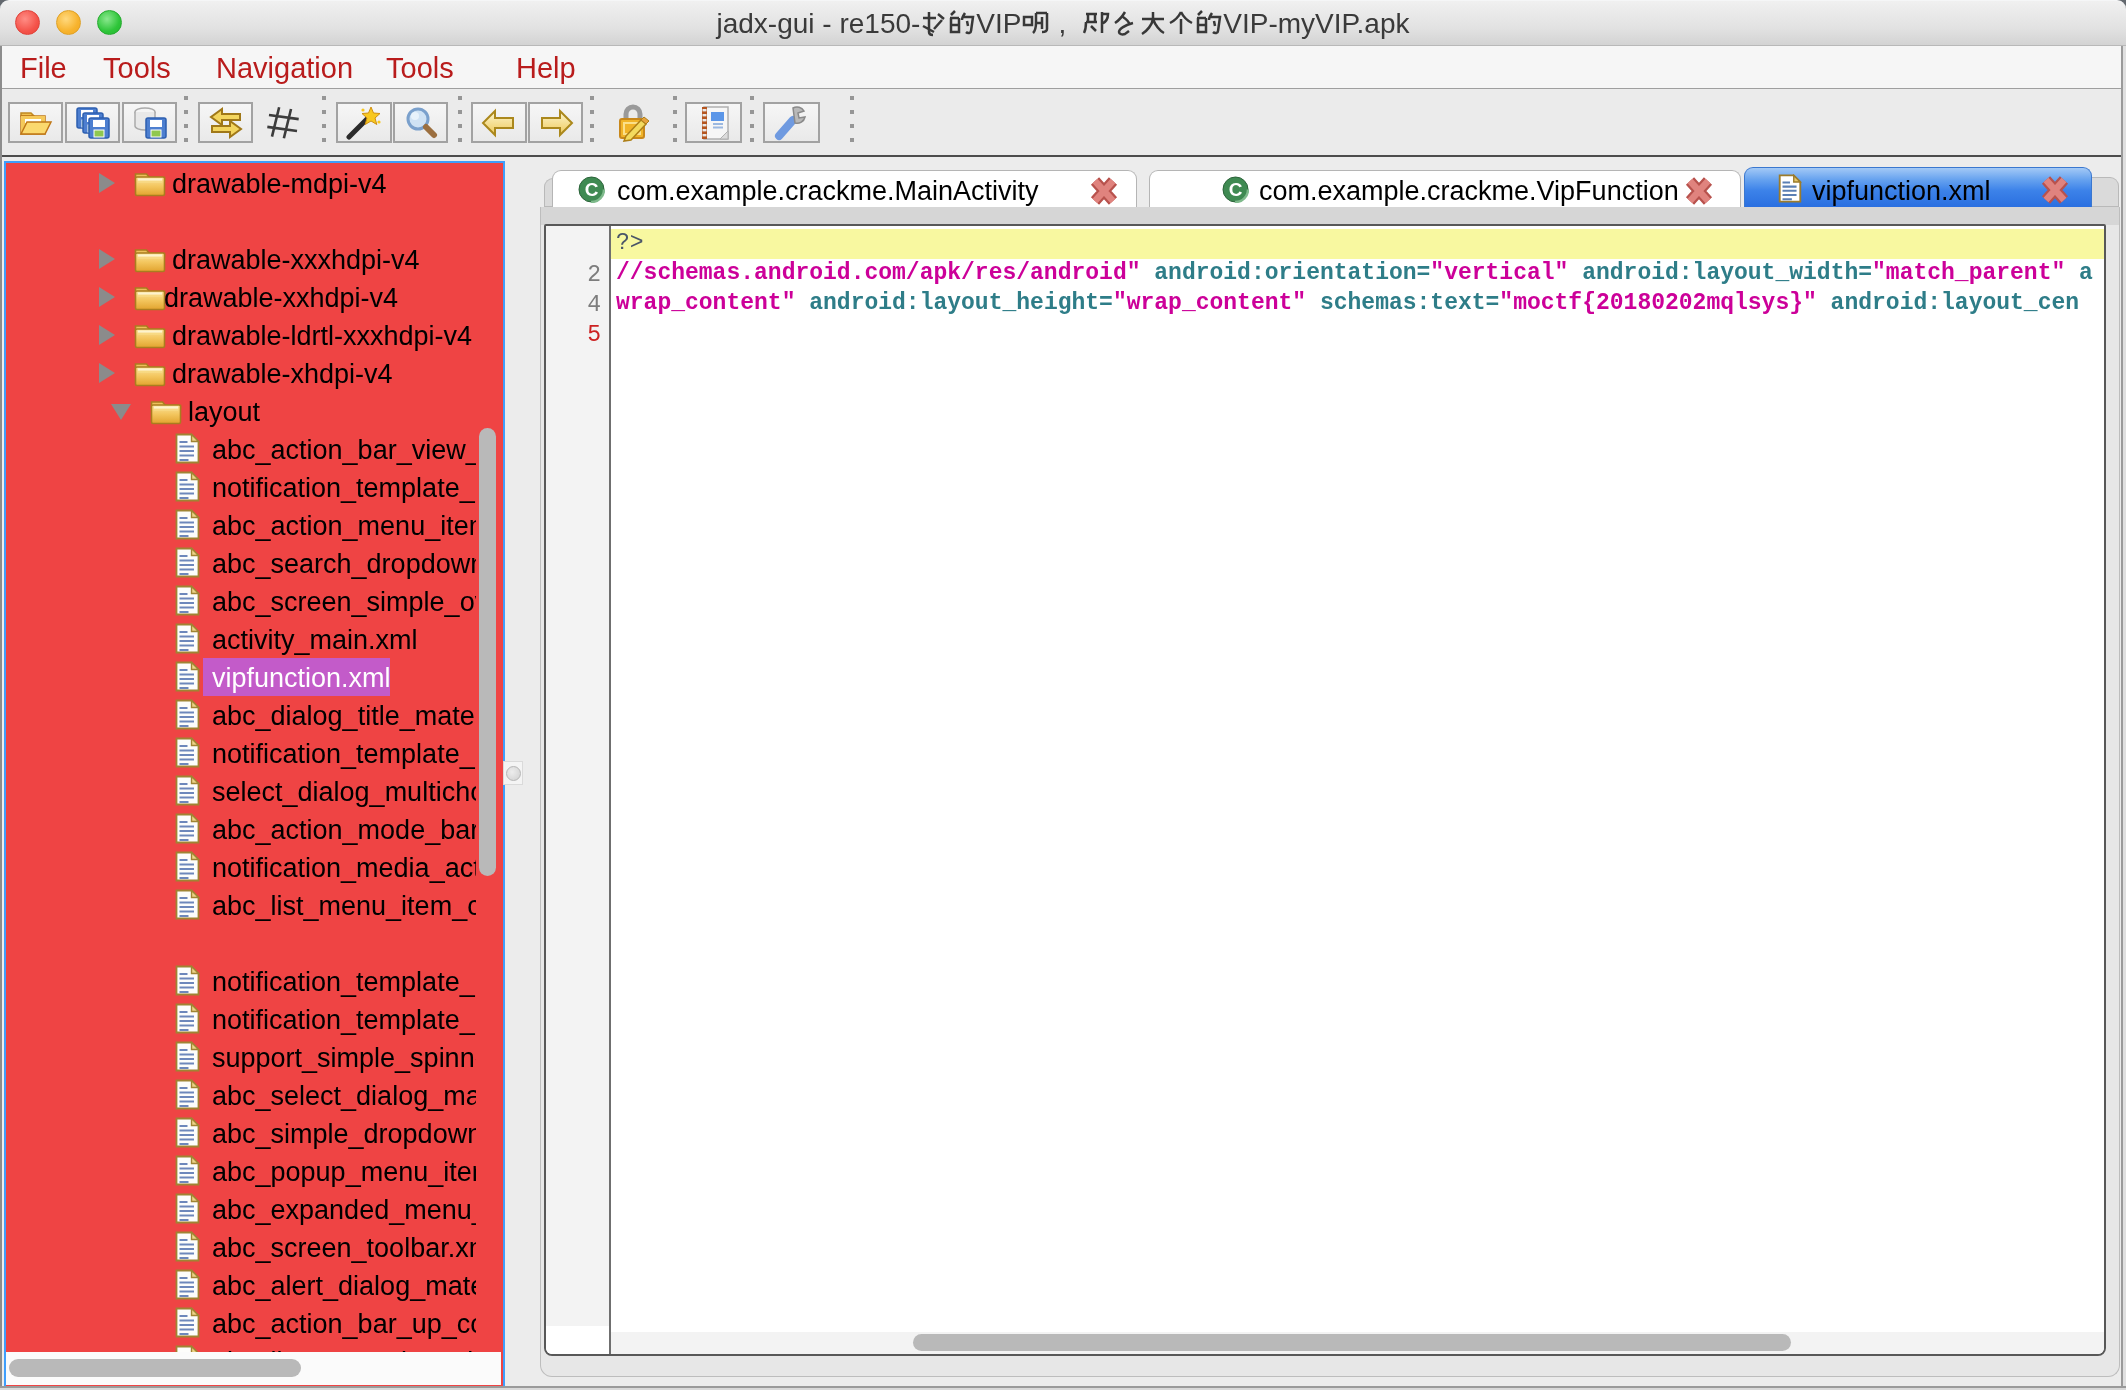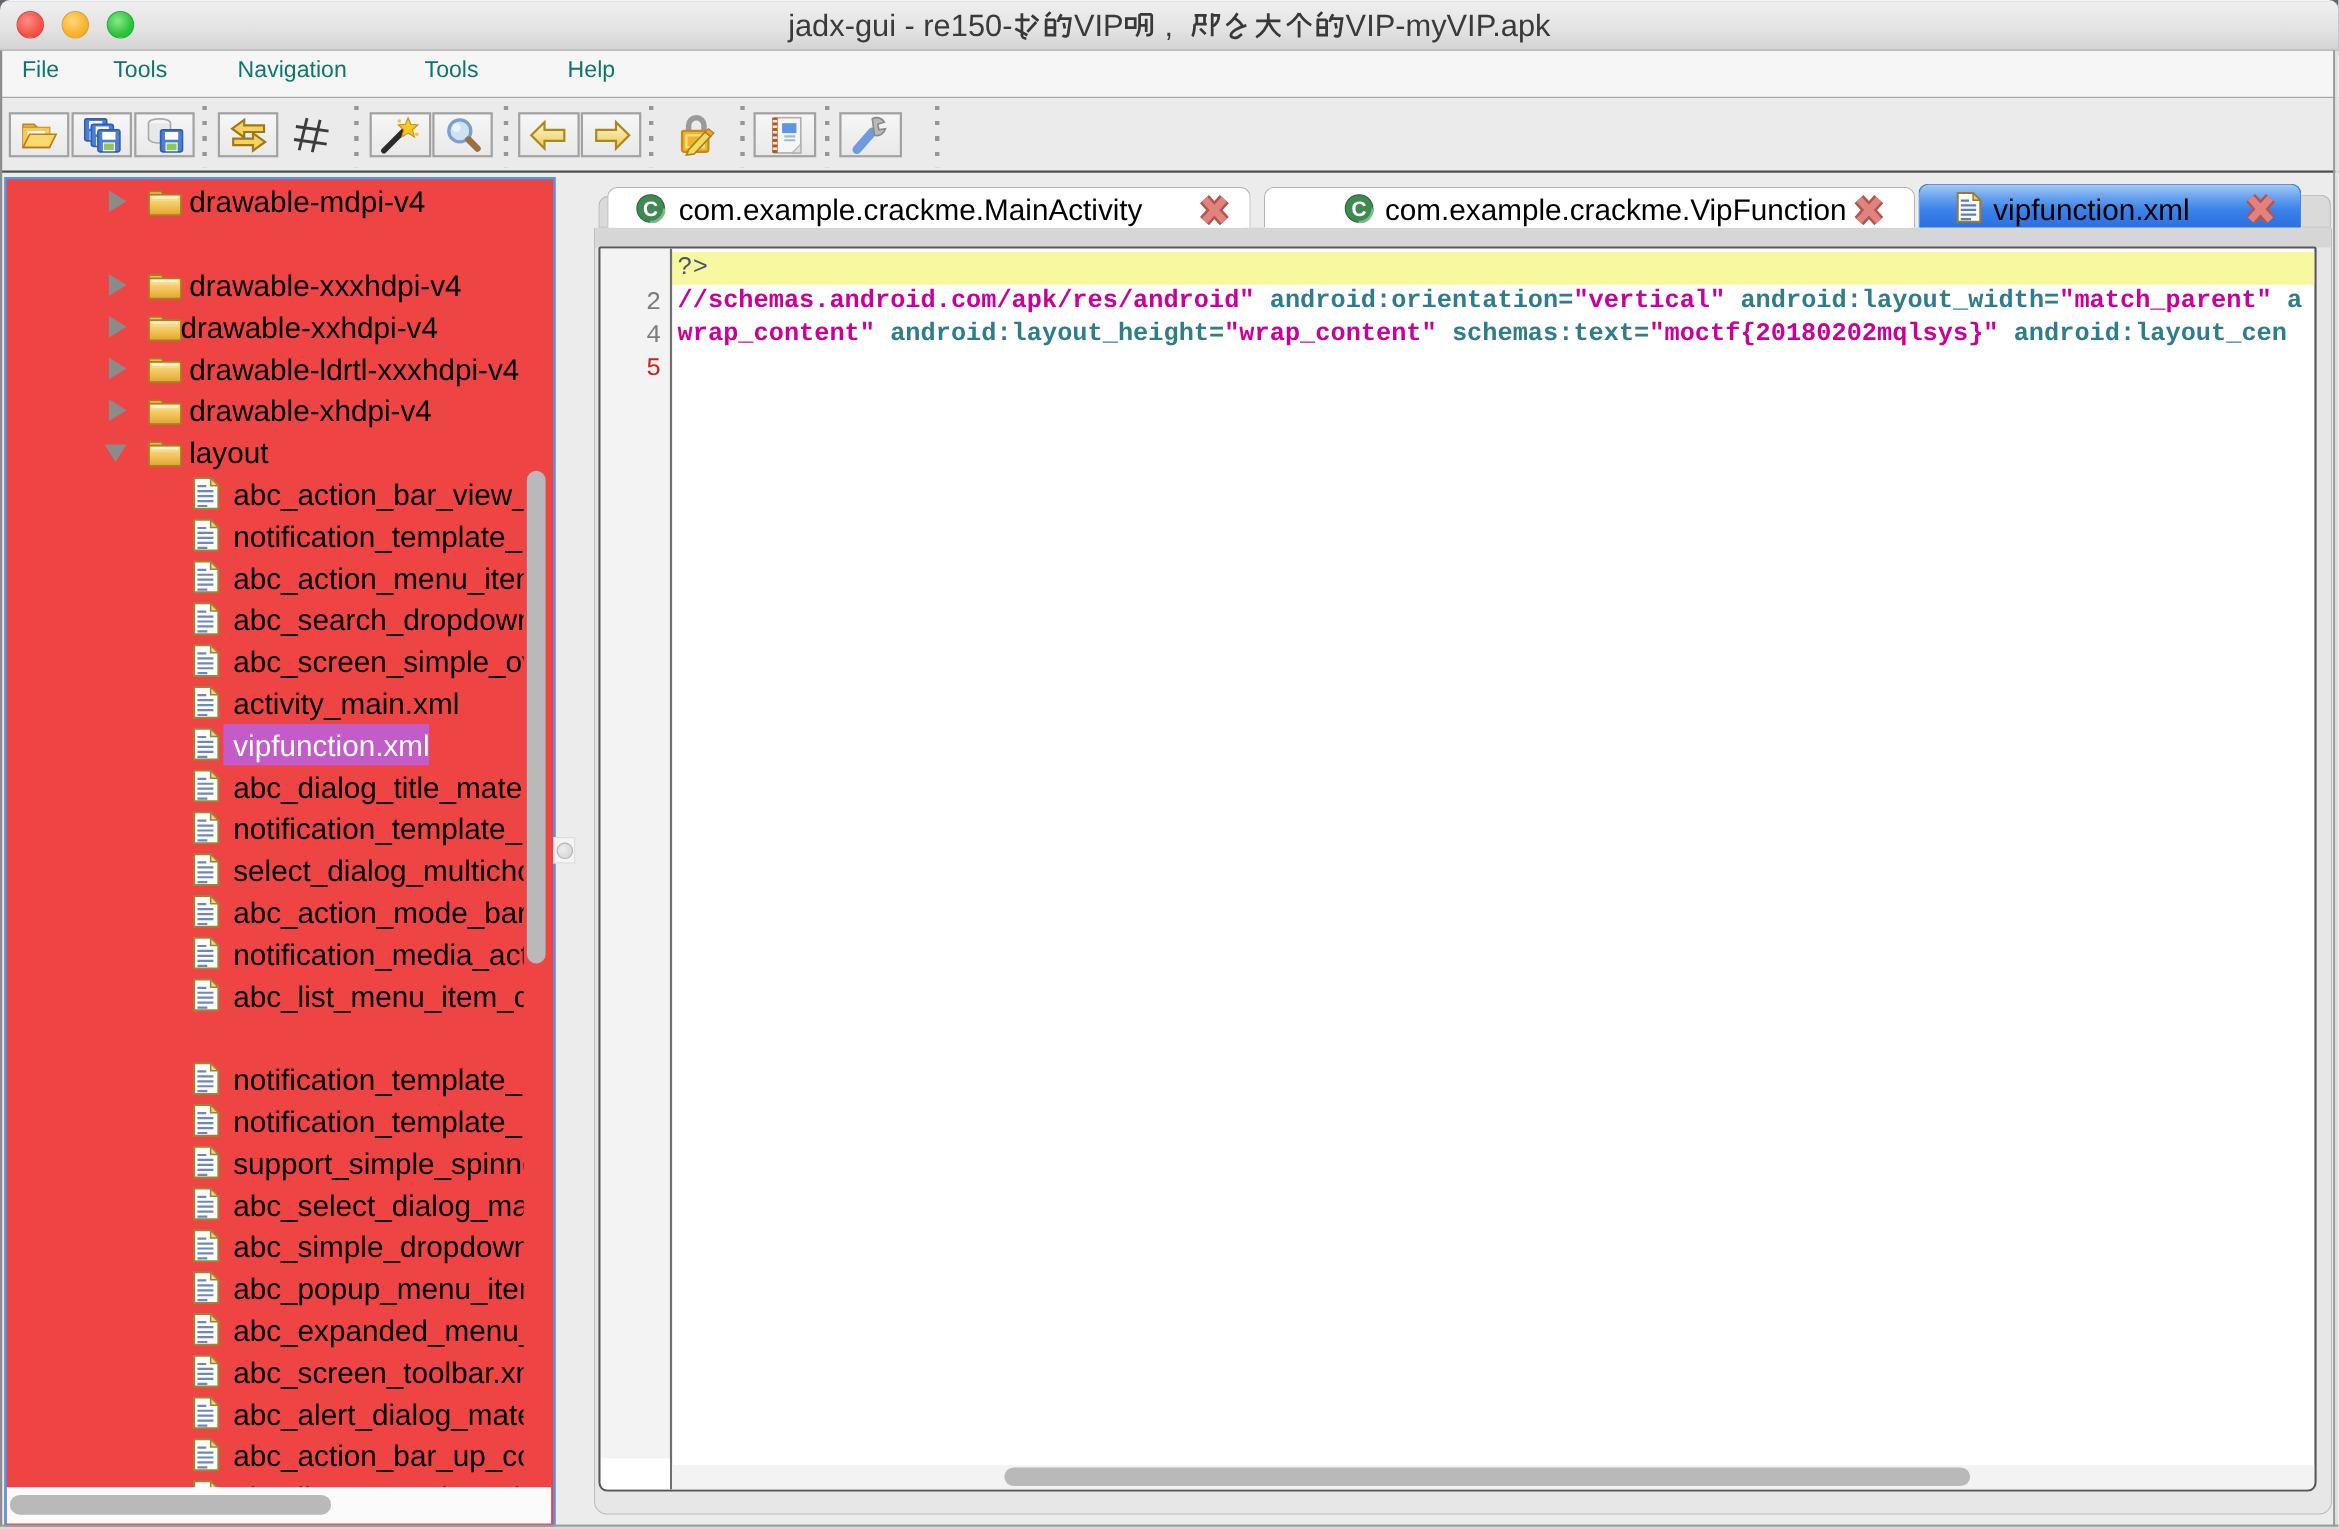--- a/index.html
+++ b/index.html
@@ -11,21 +11,21 @@
   background:linear-gradient(#f0f0f0,#e2e2e2 60%,#d2d2d2);border-top:1px solid #f5f6f7;
   box-shadow:inset 0 -1px 0 #b8b8b8}
 .tl{top:10px;width:25px;height:25px;border-radius:50%}
 #tlr{left:15px;background:radial-gradient(circle at 9px 8px,#ff8d85,#f4534a 60%,#ec4237);border:1px solid #e0423a}
 #tly{left:56px;background:radial-gradient(circle at 9px 8px,#ffd97e,#f7b32d 60%,#f0a723);border:1px solid #dfa125}
 #tlg{left:97px;background:radial-gradient(circle at 9px 8px,#8ae88e,#2ec539 60%,#23b52e);border:1px solid #26ab30}
 #title{left:0;top:8px;width:2126px;text-align:center;font-size:28px;color:#3a3a3a}
 #title svg{vertical-align:-4px}
 
 #menubar{left:0;top:46px;width:2126px;height:43px;background:#f6f6f6;border-bottom:1px solid #9f9f9f}
-.mi{position:absolute;top:52px;font-size:21px;color:#0f766e}
+.mi{position:absolute;top:52px;font-size:29px;color:#b91c1c}
 
 #toolbar{left:0;top:90px;width:2126px;height:67px;background:#ebebeb;border-bottom:2px solid #4c4c4c}
 .tbtn{position:absolute;top:12px;height:41px;border:2px solid #a2a2a2;
   background:linear-gradient(#f6f6f6,#e9e9e9);display:flex;align-items:center;justify-content:center}
 .tsep{position:absolute;top:6px;height:56px;width:4px;
   background-image:repeating-linear-gradient(#969696 0 4px,transparent 4px 14px);background-size:4px 100%;background-repeat:no-repeat;background-position:center top}
 .ticon{position:absolute;top:12px;height:41px;display:flex;align-items:center;justify-content:center}
 
 #treepanel{left:4px;top:161px;width:501px;height:1390px;border:2px solid #3f9efc;background:#ef4444;overflow:hidden}
 .trow{position:absolute;height:38px;width:470px;white-space:nowrap;overflow:hidden}
@@ -319,21 +319,21 @@
               <stop offset="1" stop-color="#e2a42f"></stop>
             </linearGradient>
           </defs>
           <path d="M2.5 6 h11 l3 3.5 h15 v3 h-29z" fill="#edbf5a" stroke="#aa7d1f" stroke-width="1.6"></path>
           <rect x="2.5" y="9" width="29" height="18.5" rx="1.5" fill="url(#fg)" stroke="#aa7d1f" stroke-width="1.6"></rect>
           <path d="M5 11.5 h24" stroke="#fdf3cd" stroke-width="2.2"></path>
           <path d="M5 14 h24" stroke="#f9dd8a" stroke-width="1.2"></path>
         </svg></span>
       <span class="lbl" style="left:166px">drawable-xhdpi-v4</span>
     </div>
-<div class="trow" style="left:0;top:229px">
+<div class="trow" style="left:16px;top:229px">
       <i class="tri trid" style="left:89px;top:12px"></i>
       <span style="position:absolute;left:127px;top:4px"><svg width="36" height="30" viewBox="0 0 36 30">
           <defs>
             <linearGradient id="fg" x1="0" y1="0" x2="0" y2="1">
               <stop offset="0" stop-color="#fce29a"></stop>
               <stop offset=".5" stop-color="#f3c65e"></stop>
               <stop offset="1" stop-color="#e2a42f"></stop>
             </linearGradient>
           </defs>
           <path d="M2.5 6 h11 l3 3.5 h15 v3 h-29z" fill="#edbf5a" stroke="#aa7d1f" stroke-width="1.6"></path>

